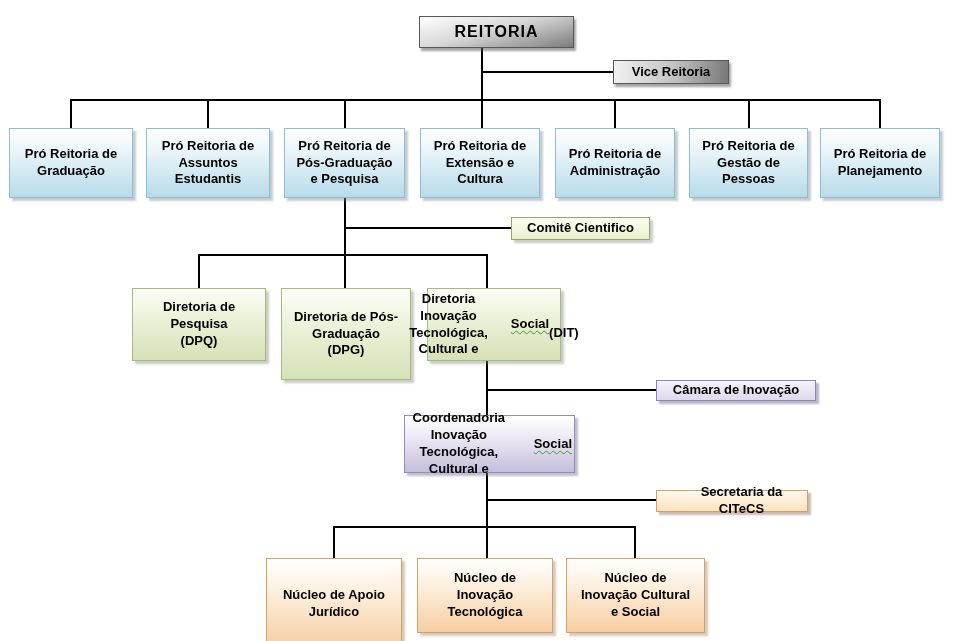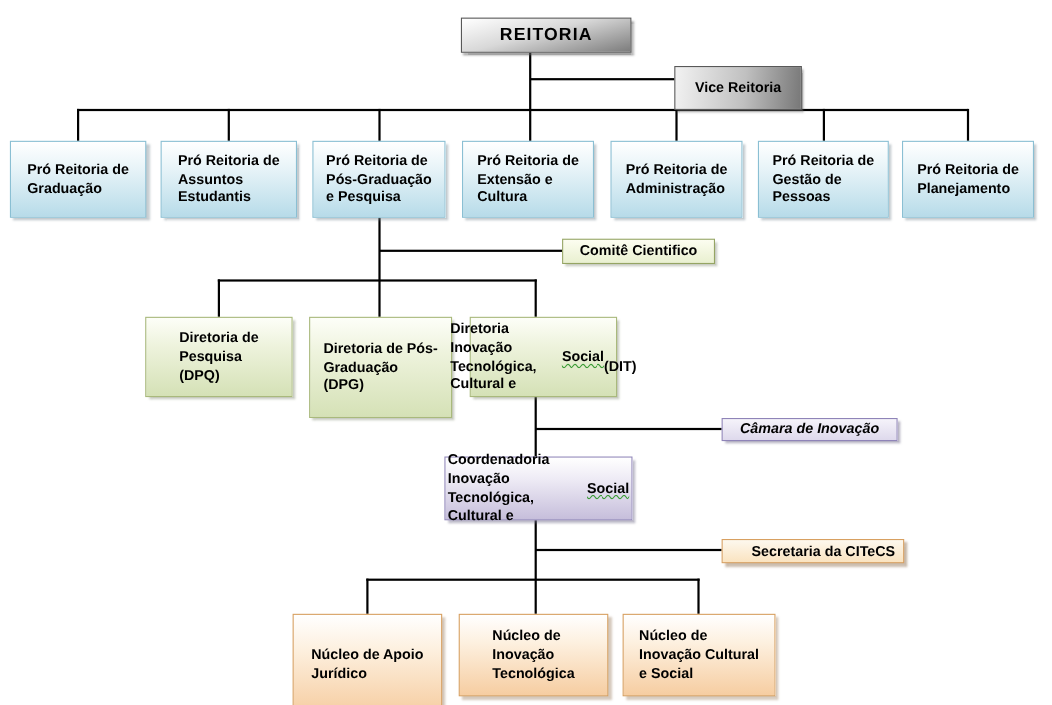--- a/index.html
+++ b/index.html
@@ -1,19 +1,19 @@
 <!DOCTYPE html>
 <html><head>
 <meta charset="utf-8">
 <style>
   html,body{margin:0;padding:0;background:#ffffff;}
   .canvas{position:relative;width:956px;height:641px;background:#ffffff;overflow:hidden;
           font-family:"Liberation Sans","DejaVu Sans",sans-serif;}
   .node{position:absolute;display:flex;align-items:center;justify-content:center;
-        text-align:left;font-weight:bold;color:#000;font-size:13px;line-height:1.3;
+        text-align:center;font-weight:bold;color:#000;font-size:13px;line-height:1.3;
         white-space:pre-line;box-sizing:border-box;padding:1px 2px;}
   .blue{background:linear-gradient(180deg,#ffffff 0%,#e8f4f8 35%,#b7dbe9 100%);
         border:1px solid #8abfd3;box-shadow:3px 3px 2px rgba(125,140,148,.45);}
   .green{background:linear-gradient(180deg,#fdfef8 0%,#eef3dd 35%,#d5e1b6 100%);
         border:1px solid #a9b97c;box-shadow:3px 3px 2px rgba(120,130,105,.4);}
   .greensm{background:linear-gradient(180deg,#fcfdf0 0%,#e9f0d0 100%);
         border:1px solid #95a563;box-shadow:3px 3px 2px rgba(120,130,105,.4);}
   .purple{background:linear-gradient(180deg,#ffffff 0%,#eeebf5 35%,#c6bedb 100%);
         border:1px solid #948abb;box-shadow:3px 3px 2px rgba(115,110,140,.45);}
   .purplesm{background:linear-gradient(180deg,#f5f3fa 0%,#ded9ec 100%);
@@ -53,21 +53,21 @@
   <div class="vline" style="left:486px;top:254px;height:34px;"></div>
   <div class="vline" style="left:486px;top:361px;height:54px;"></div>
   <div class="hline" style="left:487px;top:389px;width:169px;"></div>
   <div class="vline" style="left:486px;top:473px;height:85px;"></div>
   <div class="hline" style="left:487px;top:499px;width:169px;"></div>
   <div class="hline" style="left:333px;top:526px;width:303px;"></div>
   <div class="vline" style="left:333px;top:526px;height:32px;"></div>
   <div class="vline" style="left:634px;top:526px;height:32px;"></div>
 
   <div class="node gray" style="left:419px;top:16px;width:155px;height:32px;">REITORIA</div>
-  <div class="node grayh" style="left:613px;top:60px;width:116px;height:40px;">Vice Reitoria</div>
+  <div class="node grayh" style="left:613px;top:60px;width:116px;height:24px;">Vice Reitoria</div>
 
   <div class="node blue" style="left:9px;top:128px;width:124px;height:70px;">Pró Reitoria de
 Graduação</div>
   <div class="node blue" style="left:146px;top:128px;width:124px;height:70px;">Pró Reitoria de
 Assuntos
 Estudantis</div>
   <div class="node blue" style="left:284px;top:128px;width:121px;height:70px;">Pró Reitoria de
 Pós-Graduação
 e Pesquisa</div>
   <div class="node blue" style="left:420px;top:128px;width:120px;height:70px;">Pró Reitoria de
@@ -87,27 +87,27 @@
 
   <div class="node greensm" style="left:511px;top:217px;width:139px;height:23px;">Comitê Cientifico</div>
   <div class="node green" style="left:281px;top:288px;width:130px;height:92px;">Diretoria de Pós-
 Graduação
 (DPG)</div>
   <div class="node green" style="left:427px;top:288px;width:134px;height:73px;">Diretoria Inovação
 Tecnológica,
 Cultural e <span class="squiggle">Social</span>
 (DIT)</div>
 
-  <div class="node purplesm" style="left:656px;top:380px;width:160px;height:21px;font-style:italic;">Câmara de Inovação</div>
+  <div class="node purplesm" style="left:656px;top:380px;width:160px;height:21px;">Câmara de Inovação</div>
 
   <div class="node purple" style="left:404px;top:415px;width:171px;height:58px;">Coordenadoria
 Inovação Tecnológica,
 Cultural e <span class="squiggle">Social</span></div>
 
-  <div class="node orangesm" style="left:656px;top:490px;width:166px;height:22px;padding-left:21px;">Secretaria da CITeCS</div>
+  <div class="node orangesm" style="left:656px;top:490px;width:152px;height:22px;padding-left:21px;">Secretaria da CITeCS</div>
 
   <div class="node orange" style="left:266px;top:558px;width:136px;height:92px;">Núcleo de Apoio
 Jurídico</div>
   <div class="node orange" style="left:417px;top:558px;width:136px;height:75px;">Núcleo de
 Inovação
 Tecnológica</div>
   <div class="node orange" style="left:566px;top:558px;width:139px;height:75px;">Núcleo de
 Inovação Cultural
 e Social</div>
 

